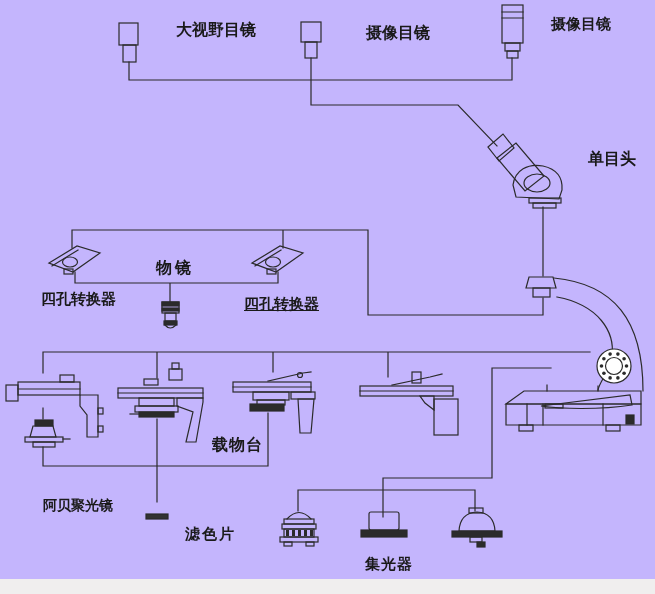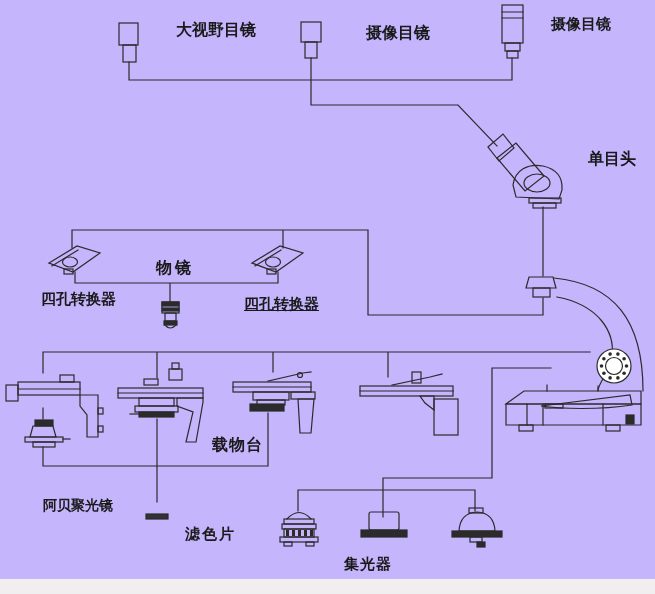--- a/index.html
+++ b/index.html
@@ -228,16 +228,16 @@
   <div class="lbl fs15" style="left:41px;top:290px;">四孔转换器</div>
 
   <div class="lbl fs15" style="left:244px;top:295px;text-decoration:underline;">四孔转换器</div>
 
   <div class="lbl fs16 ls1" style="left:212px;top:435px;">载物台</div>
 
   <div class="lbl fs14" style="left:11px;top:497px;padding-left:32px;">阿贝聚光镜</div>
 
   <div class="lbl fs15 ls2" style="left:137px;top:525px;margin-left:48px;">滤色片</div>
 
-  <div class="lbl fs15 ls1" style="left:344px;top:555px;text-align:center;">集光器</div>
+  <div class="lbl fs15 ls1" style="left:365px;top:555px;text-align:center;">集光器</div>
 
   <div class="footer-band"></div>
 </div>
 
 </body></html>

